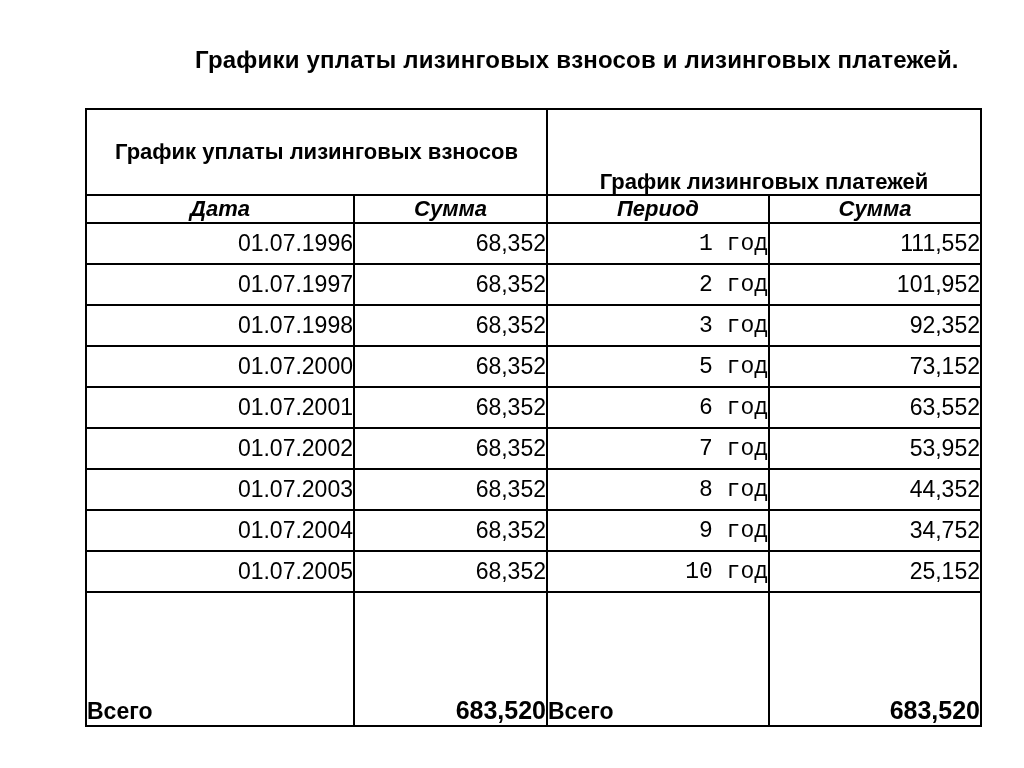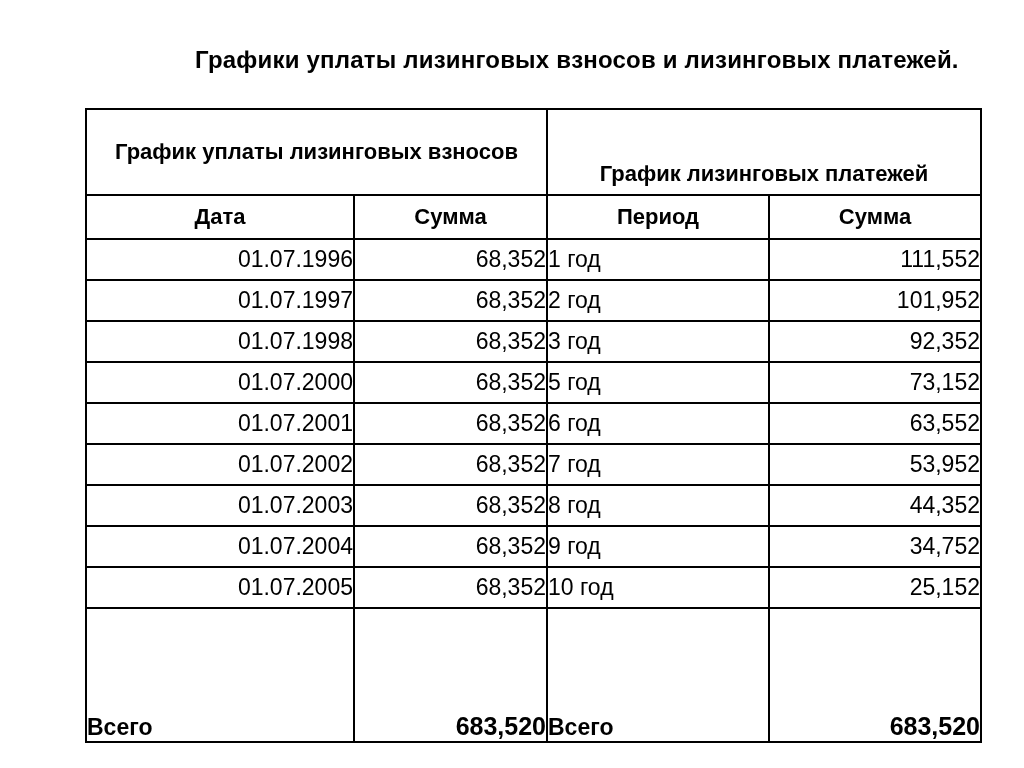--- a/index.html
+++ b/index.html
@@ -32,53 +32,53 @@
     border-collapse: collapse;
     table-layout: fixed;
   }
   table.leasing th,
   table.leasing td {
     border: 2px solid #000000;
     padding: 0;
     overflow: hidden;
   }
   tr.group-header-row { height: 86px; }
-  tr.col-header-row   { height: 44px; }
+  tr.col-header-row   { height: 28px; font-style: italic; }
   tbody tr            { height: 41px; }
   tr.totals-row       { height: 134px; margin-top: 36px; }
 
   th.group-header {
     font-size: 22px;
     font-weight: bold;
     text-align: center;
     vertical-align: middle;
     padding: 0 30px;
     line-height: 1.35;
   }
   th.group-header.bottom {
     vertical-align: bottom;
-    padding-bottom: 8px;
     line-height: 1.1;
   }
   th.col-header {
     font-size: 22px;
     font-weight: bold;
     text-align: center;
     vertical-align: middle;
   }
   td.cell-num {
     font-size: 23px;
     text-align: right;
     padding-right: 13px;
     vertical-align: middle;
   }
   td.cell-ctr {
     font-size: 23px;
-    text-align: left;
+    text-align: right;
     vertical-align: middle;
+    font-family: Liberation Mono, monospace;
   }
   td.total-label {
     font-size: 23px;
     font-weight: bold;
     text-align: left;
     padding-left: 10px;
     padding-bottom: 8px;
     vertical-align: bottom;
   }
   td.total-value {

